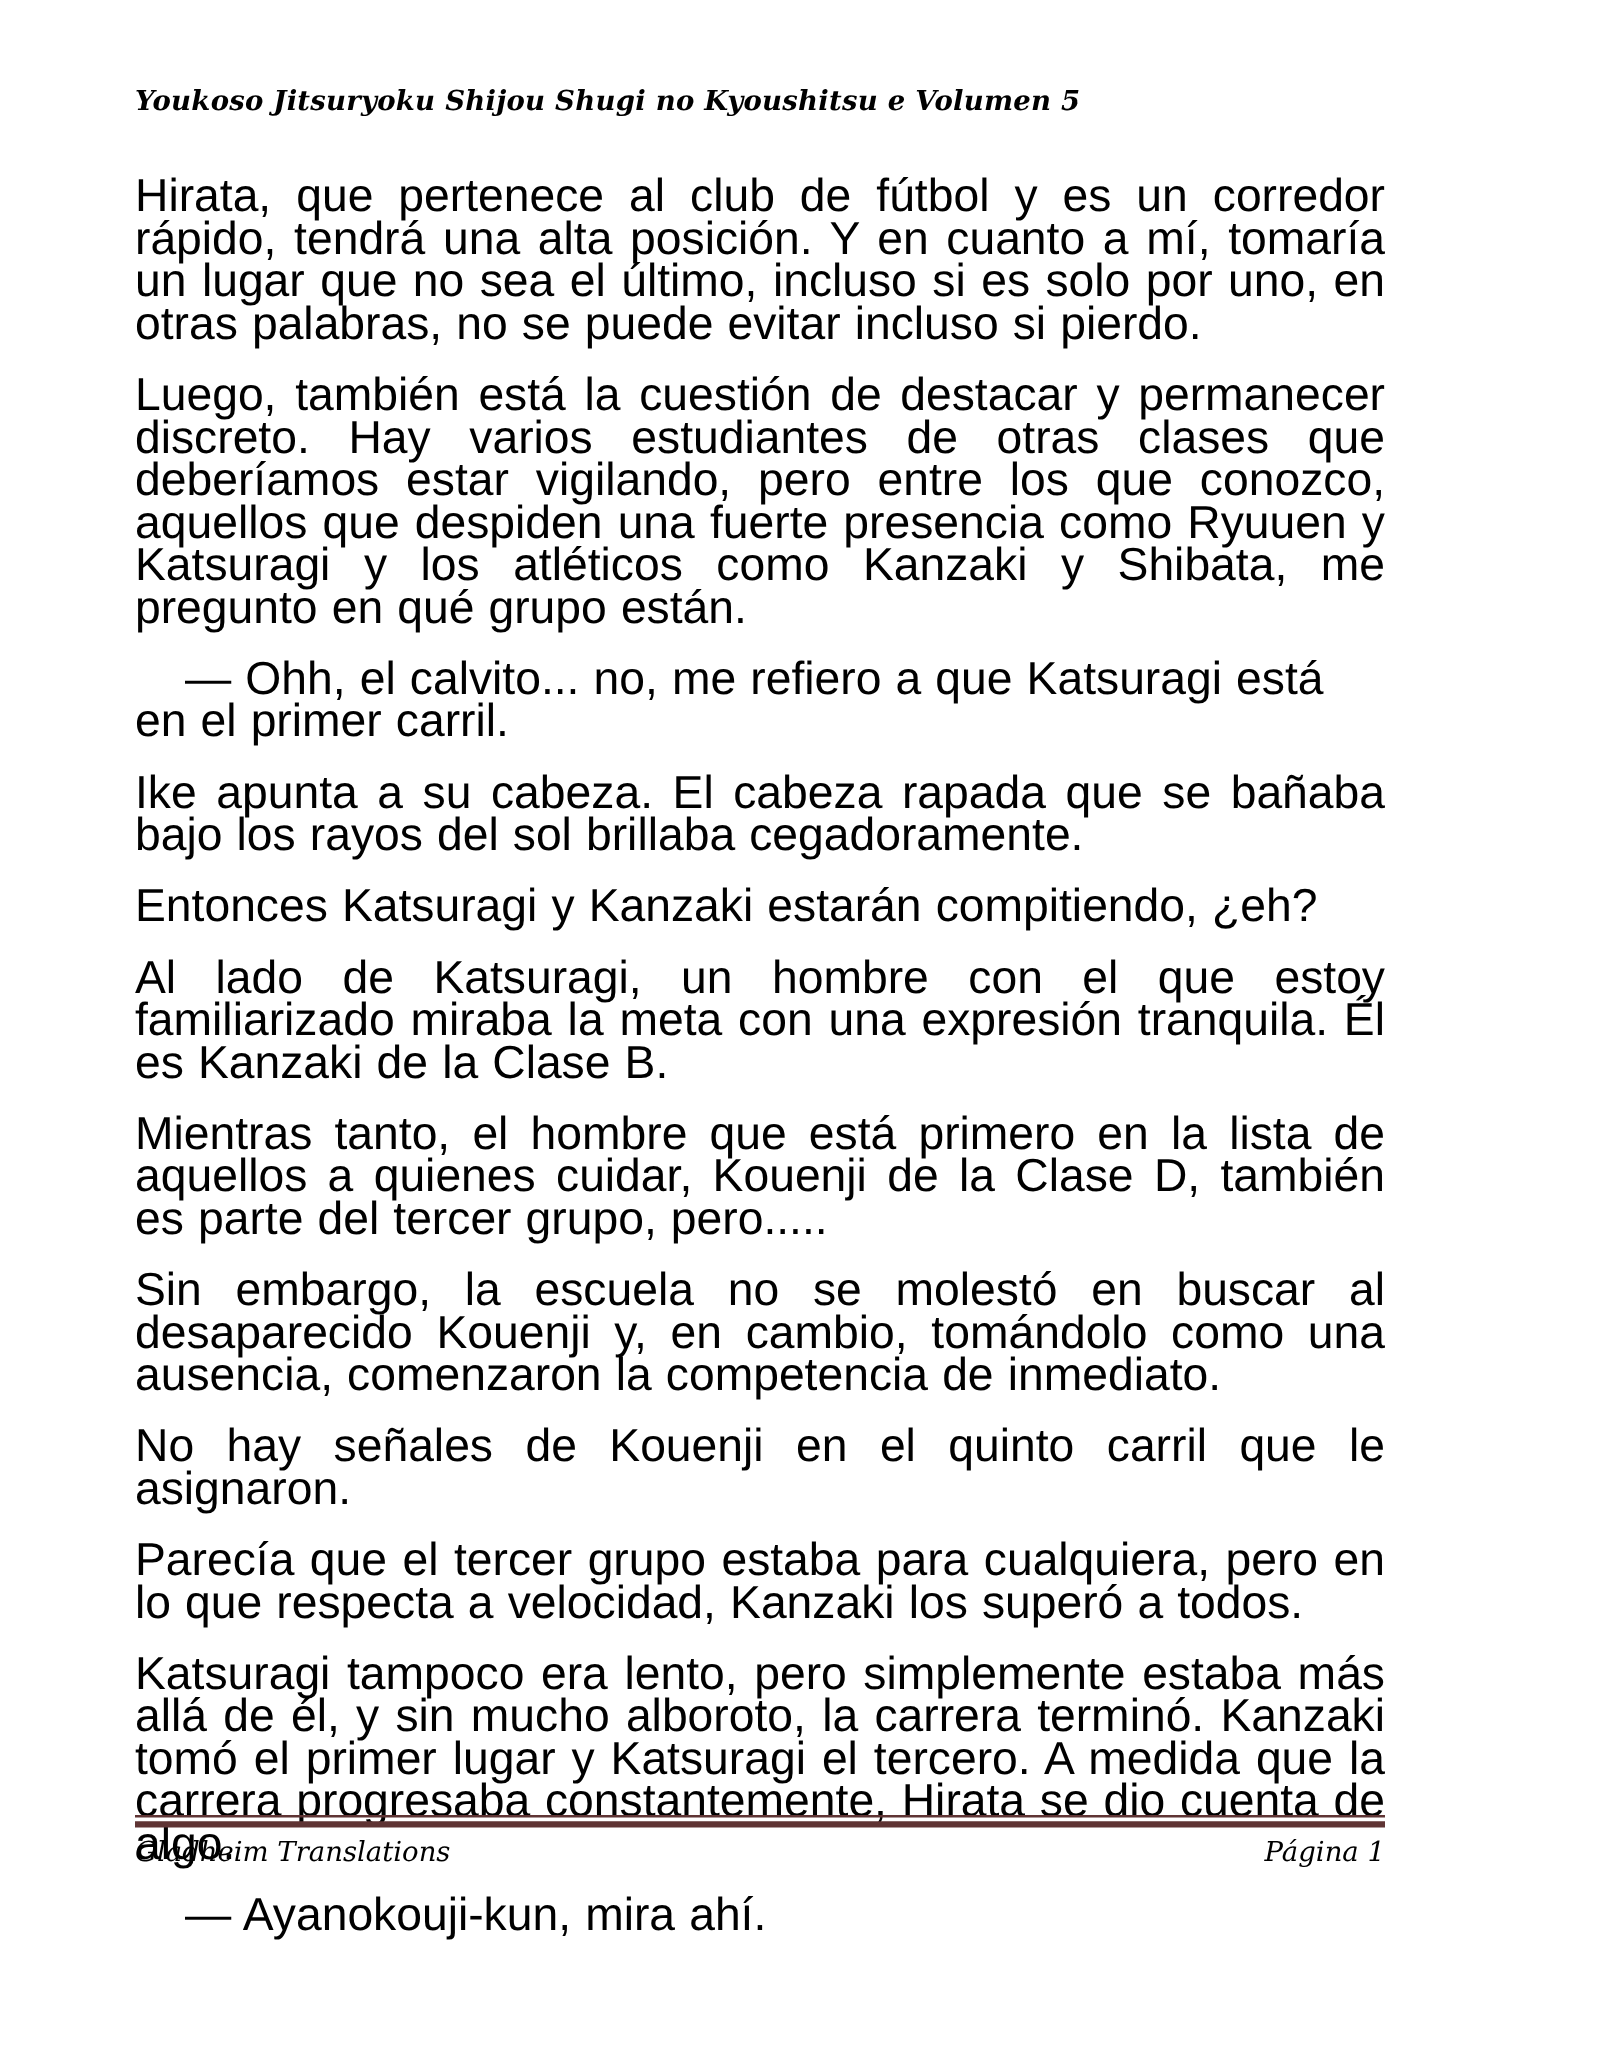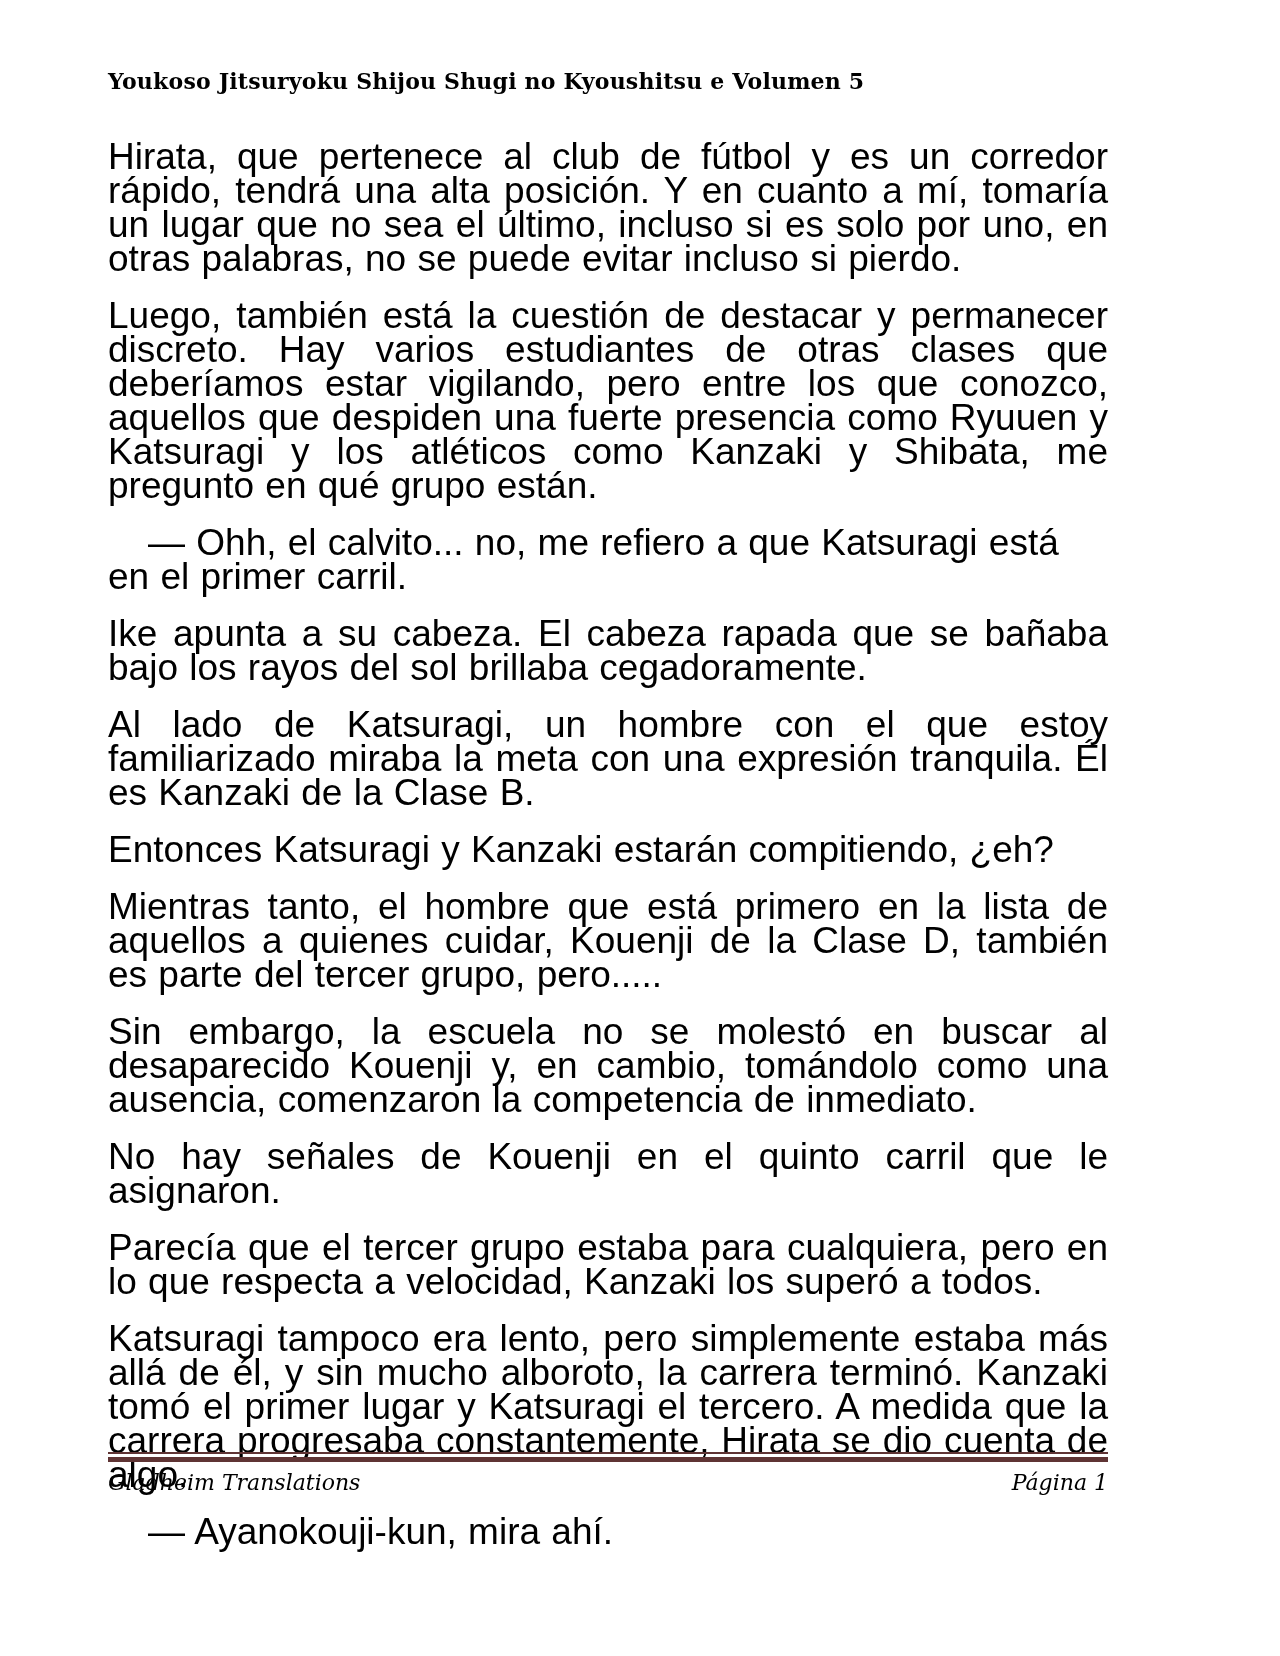--- a/index.html
+++ b/index.html
@@ -18,20 +18,21 @@
   .page {
     position: absolute;
     left: 108px;
     top: 0;
     width: 1000px;
   }
   .doc-header {
     margin-top: 68px;
     font-family: "DejaVu Serif", serif;
     font-weight: bold;
+    font-style: italic;
     font-size: 22px;
     letter-spacing: 0.2px;
   }
   .doc-content {
     margin-top: 46px;
   }
   p.para {
     font-size: 37px;
     line-height: 34px;
     text-align: justify;
@@ -68,22 +69,22 @@
 <body>
 
 <div class="page">
   <div class="doc-header">Youkoso Jitsuryoku Shijou Shugi no Kyoushitsu e Volumen 5</div>
 
   <div class="doc-content">
       <p class="para">Hirata, que pertenece al club de fútbol y es un corredor rápido, tendrá una alta posición. Y en cuanto a mí, tomaría un lugar que no sea el último, incluso si es solo por uno, en otras palabras, no se puede evitar incluso si pierdo.</p>
       <p class="para">Luego, también está la cuestión de destacar y permanecer discreto. Hay varios estudiantes de otras clases que deberíamos estar vigilando, pero entre los que conozco, aquellos que despiden una fuerte presencia como Ryuuen y Katsuragi y los atléticos como Kanzaki y Shibata, me pregunto en qué grupo están.</p>
       <p class="para dialogue">— Ohh, el calvito... no, me refiero a que Katsuragi está en el primer carril.</p>
       <p class="para">Ike apunta a su cabeza. El cabeza rapada que se bañaba bajo los rayos del sol brillaba cegadoramente.</p>
+      <p class="para">Entonces Katsuragi y Kanzaki estarán compitiendo, ¿eh?</p>
       <p class="para">Al lado de Katsuragi, un hombre con el que estoy familiarizado miraba la meta con una expresión tranquila. Él es Kanzaki de la Clase B.</p>
-      <p class="para">Entonces Katsuragi y Kanzaki estarán compitiendo, ¿eh?</p>
       <p class="para">Mientras tanto, el hombre que está primero en la lista de aquellos a quienes cuidar, Kouenji de la Clase D, también es parte del tercer grupo, pero.....</p>
       <p class="para">Sin embargo, la escuela no se molestó en buscar al desaparecido Kouenji y, en cambio, tomándolo como una ausencia, comenzaron la competencia de inmediato.</p>
       <p class="para">No hay señales de Kouenji en el quinto carril que le asignaron.</p>
       <p class="para">Parecía que el tercer grupo estaba para cualquiera, pero en lo que respecta a velocidad, Kanzaki los superó a todos.</p>
       <p class="para">Katsuragi tampoco era lento, pero simplemente estaba más allá de él, y sin mucho alboroto, la carrera terminó. Kanzaki tomó el primer lugar y Katsuragi el tercero. A medida que la carrera progresaba constantemente, Hirata se dio cuenta de algo.</p>
       <p class="para dialogue">— Ayanokouji-kun, mira ahí.</p>
     </div>
 </div>
 
 <div class="doc-footer">

